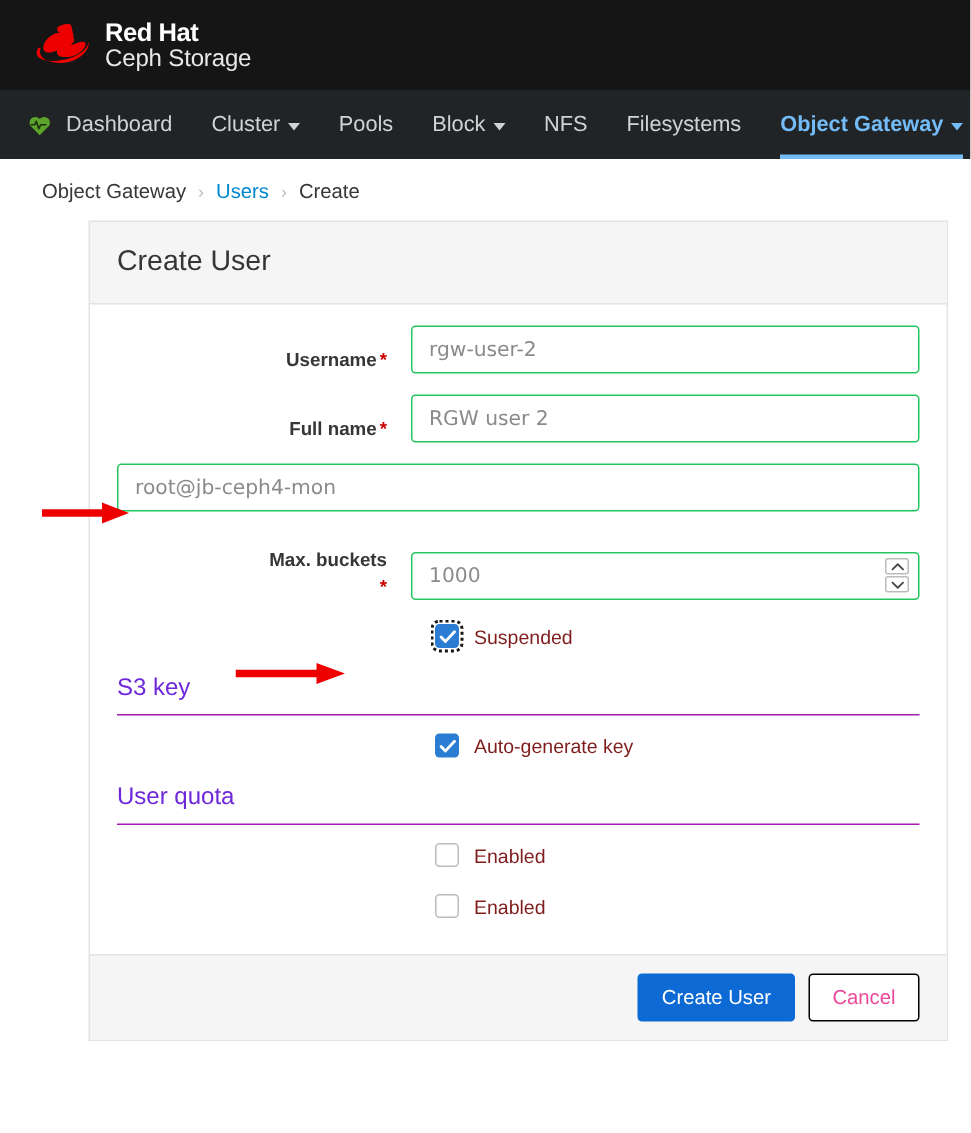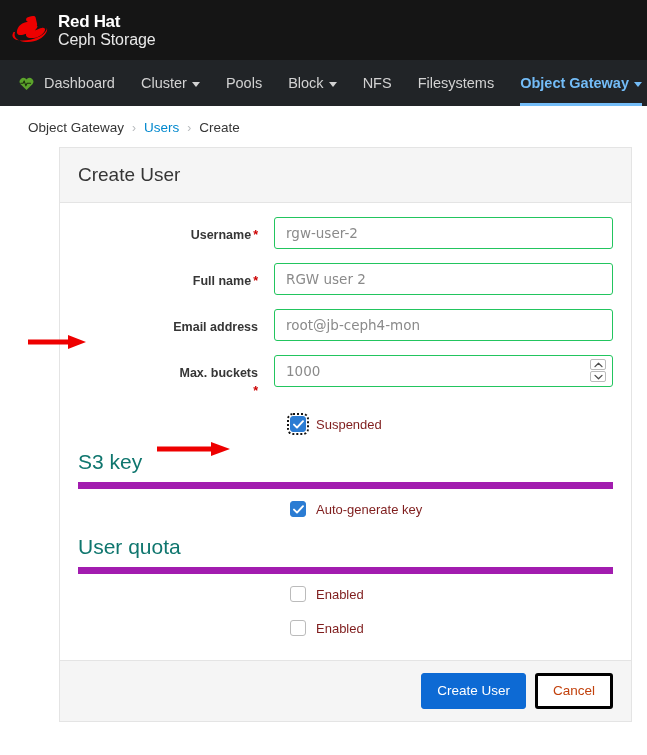--- a/index.html
+++ b/index.html
@@ -10,21 +10,21 @@
     font-family: "Liberation Sans", sans-serif;
     -webkit-font-smoothing: antialiased;
   }
 
   
   .masthead {
     height: 60px;
     background: #151515;
     display: flex;
     align-items: center;
-    padding-left: 11px;
+    padding-left: 23px;
   }
   .brand { display: flex; align-items: center; gap: 9px; }
   .brand-hat { width: 38px; height: 28px; display:block; }
   .brand-text { line-height: 1.12; }
   .brand-line1 {
     color: #ffffff; font-size: 17px; font-weight: bold; letter-spacing: -0.3px;
     display:block;
   }
   .brand-line2 {
     color: #e8e8e8; font-size: 16px; font-weight: normal; letter-spacing: -0.1px;
@@ -94,21 +94,21 @@
     padding: 16px 18px;
     font-size: 19px;
     color: #363636;
     font-weight: normal;
   }
   .card-body { padding: 14px 18px 20px 18px; }
 
   
   .form-row {
     display: flex;
-    align-items: flex-start;
+    align-items: flex-end;
     margin-bottom: 14px;
     position: relative;
   }
   .form-label {
     width: 196px;
     flex: 0 0 196px;
     text-align: right;
     padding-right: 16px;
     padding-top: 9px;
     font-size: 12.5px;
@@ -168,47 +168,47 @@
   .cb svg { display: block; }
   .cb-label {
     margin-left: 10px;
     font-size: 13px;
     color: #7f1d1d;
     cursor: pointer;
   }
 
   
   .section-title {
-    font-size: 21px;
-    color: #0f766e;
+    font-size: 16px;
+    color: #6d28d9;
     font-weight: normal;
     margin: 18px 0 0 0;
     padding-bottom: 8px;
-    border-bottom: 7px solid #a21caf;
+    border-bottom: 1px solid #a21caf;
   }
 
   
   .card-footer {
     background: #f5f5f5;
     border-top: 1px solid #e4e4e4;
     padding: 12px 18px;
     display: flex;
     justify-content: flex-end;
     gap: 9px;
   }
   .btn {
     font-size: 13.5px;
     border-radius: 3px;
     padding: 7px 15px;
     cursor: pointer;
     font-family: "Liberation Sans", sans-serif;
     line-height: 1.2;
   }
   .btn-primary { background: #0d6ad4; color: #fff; border: 1px solid #0d6ad4; }
-  .btn-default { background: #fff; color: #c2410c; border: 3px solid #000000; }
+  .btn-default { background: #fff; color: #ec4899; border: 1px solid #000000; }
 
   
   .arrow { position: absolute; pointer-events: none; }
   .arrow svg { display: block; }
 </style>
 </head>
 <body>
 
 <div class="masthead">
   <div class="brand">
@@ -293,23 +293,20 @@
       <div class="form-row">
         <div class="form-label">
           <span>Full name</span><span class="req">*</span>
         </div>
         <div class="form-control-wrap">
           <input class="form-control" type="text" placeholder="RGW user 2" style="">
         </div>
       </div>
 
       <div class="form-row">
-        <div class="form-label">
-          <span>Email address</span>
-        </div>
         <div class="form-control-wrap">
           <input class="form-control" type="text" placeholder="root@jb-ceph4-mon" style="">
         </div>
       </div>
 
       <div class="form-row">
         <div class="form-label">
           <span>Max. buckets</span><br>
           <span class="req">*</span>
         </div>

